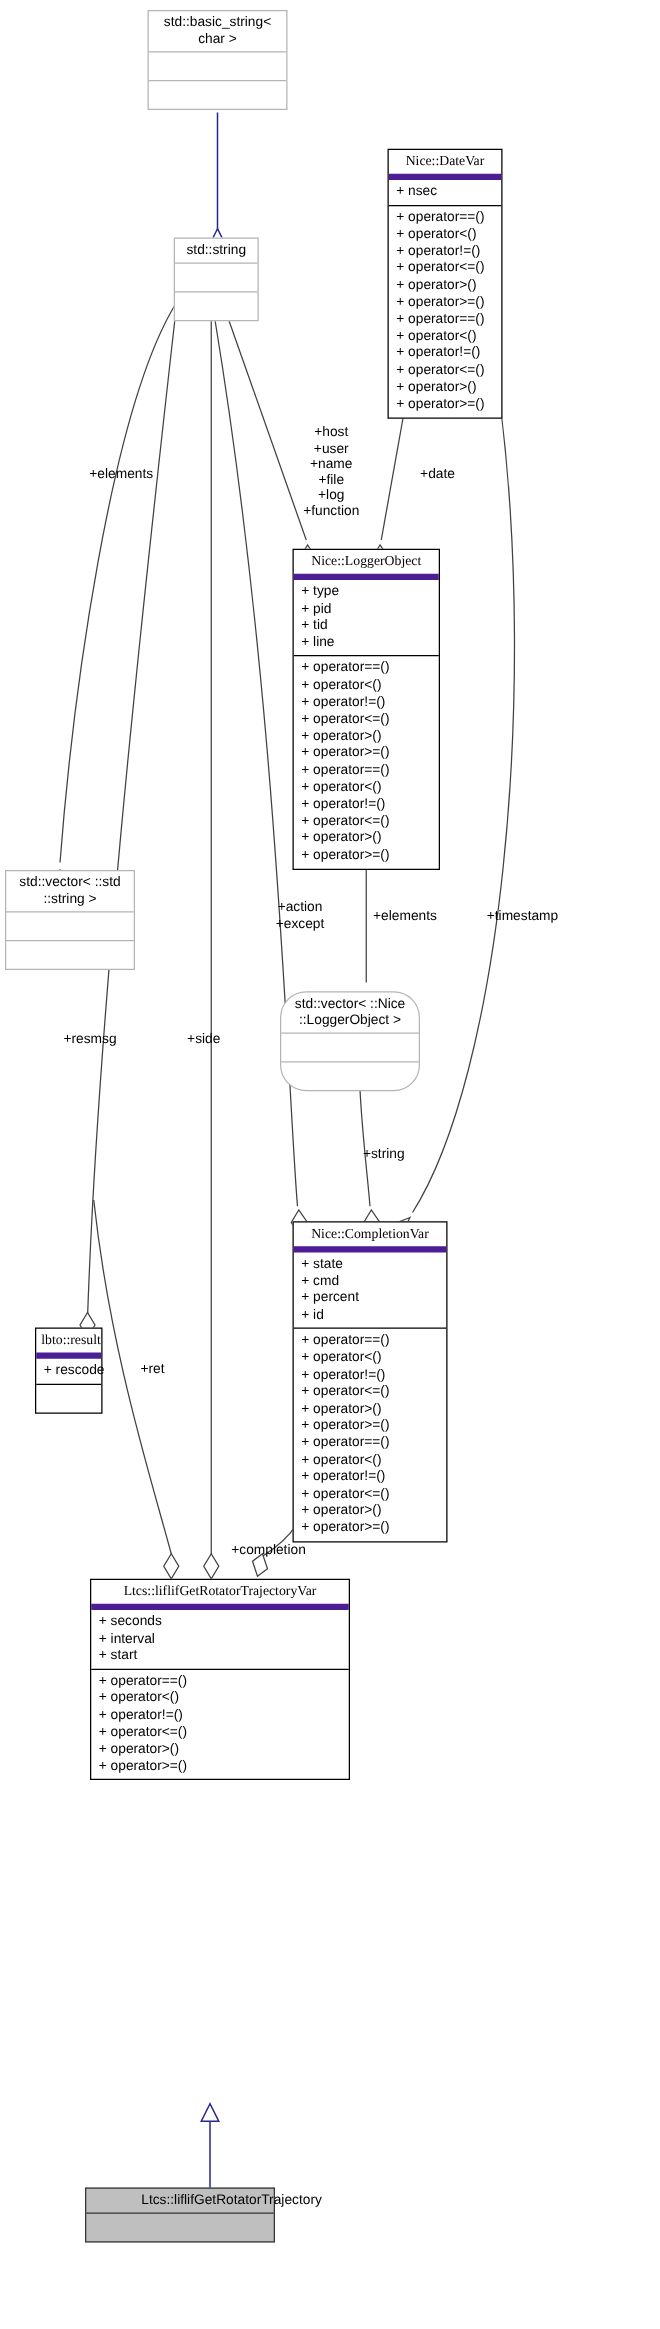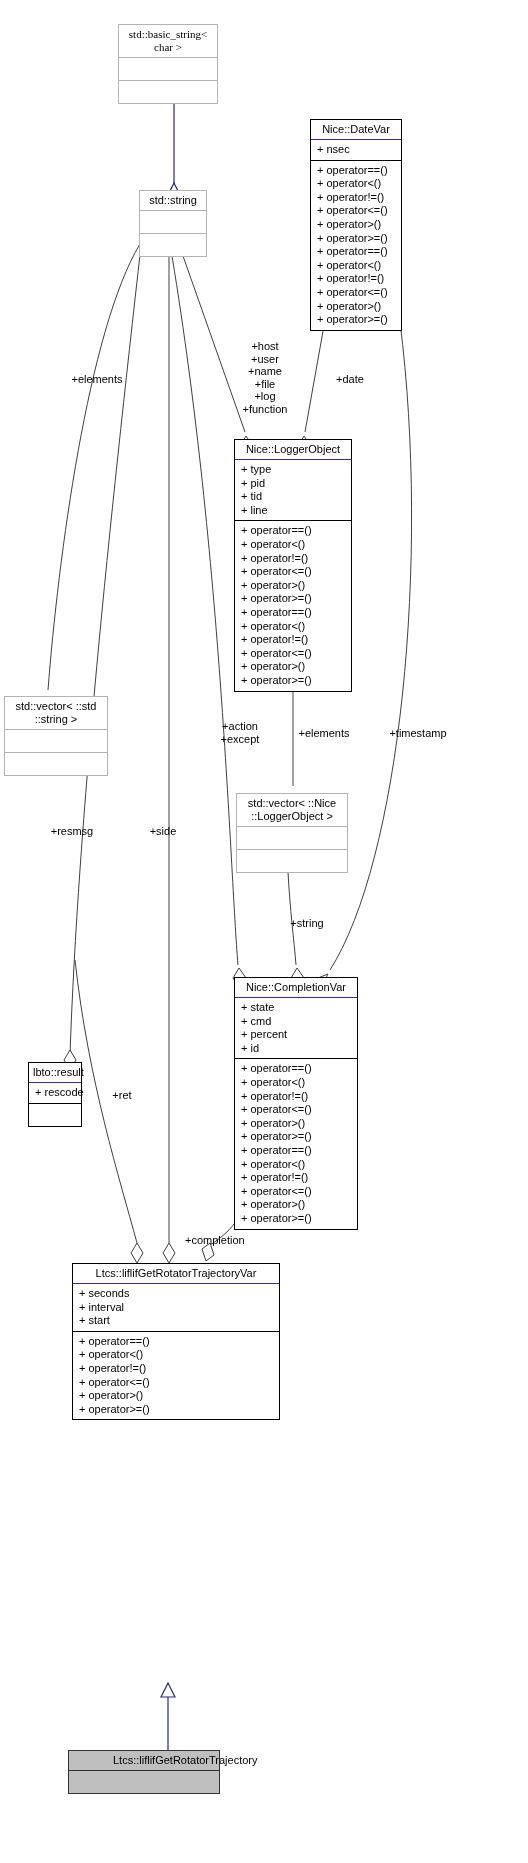--- a/index.html
+++ b/index.html
@@ -16,21 +16,21 @@
   .node .title{
     text-align:center;font-size:11px;line-height:13px;
     padding:3px 4px;color:#000;white-space:pre-line;
   }
   .node .compart{font-size:11px;line-height:13.6px;padding:3px 6px;color:#000;}
   .node .compart .mrow{white-space:nowrap;}
   .node .empty{height:16px;}
 
   
   .node.solid{border:1px solid #000;}
-  .node.solid .title{border-bottom:1px solid #4c1d95;}
+  .node.solid .title{border-bottom:5px solid #4c1d95;font-family:Liberation Serif, serif;}
   .node.solid .sep{border-top:1px solid #000;}
 
   
   .node.grey{border:1px solid #b4b4b4;}
   .node.grey .title{border-bottom:1px solid #b4b4b4;}
   .node.grey .sep{border-top:1px solid #b4b4b4;}
 
   
   .node.current{border:1px solid #333;background:#bfbfbf;}
   .node.current .title{border-bottom:1px solid #333;padding-left:44px;}
@@ -108,21 +108,21 @@
       <path d="M240,1215 C 232,1230 218,1240 210,1245" fill="none" stroke="#404040" stroke-width="1"></path>
       <polygon points="210,1243 202,1249 206,1261 214,1255" fill="#ffffff" stroke="#404040" stroke-width="1"></polygon>
     </g>
 
     <g>
       <line x1="168" y1="1690" x2="168" y2="1752" stroke="#26268c" stroke-width="1.2"></line>
       <polygon points="168,1683 161,1697 175,1697" fill="#ffffff" stroke="#26268c" stroke-width="1.2"></polygon>
     </g>
   </svg>
 
-  <div class="node grey" style="left:118px;top:24px;width:100px;font-family:Liberation Serif, serif;">
+  <div class="node grey" style="left:118px;top:8px;width:112px;">
     <div class="title">std::basic_string&lt;
 char &gt;</div>
     <div class="compart empty"></div>
     <div class="compart empty sep"></div>
   </div>
 
   <div class="node grey" style="left:139px;top:190px;width:68px;">
     <div class="title">std::string</div>
     <div class="compart empty"></div>
     <div class="compart empty sep"></div>
@@ -173,21 +173,21 @@
     </div>
   </div>
 
   <div class="node grey" style="left:4px;top:696px;width:104px;">
     <div class="title">std::vector&lt; ::std
 ::string &gt;</div>
     <div class="compart empty"></div>
     <div class="compart empty sep"></div>
   </div>
 
-  <div class="node grey" style="left:236px;top:793px;width:112px;">
+  <div class="node grey" style="left:224px;top:793px;width:112px;border-radius:21px;">
     <div class="title">std::vector&lt; ::Nice
 ::LoggerObject &gt;</div>
     <div class="compart empty"></div>
     <div class="compart empty sep"></div>
   </div>
 
   <div class="node solid" style="left:28px;top:1062px;width:54px;">
     <div class="title">lbto::result</div>
     <div class="compart">
       <div class="mrow">+ rescode</div>

